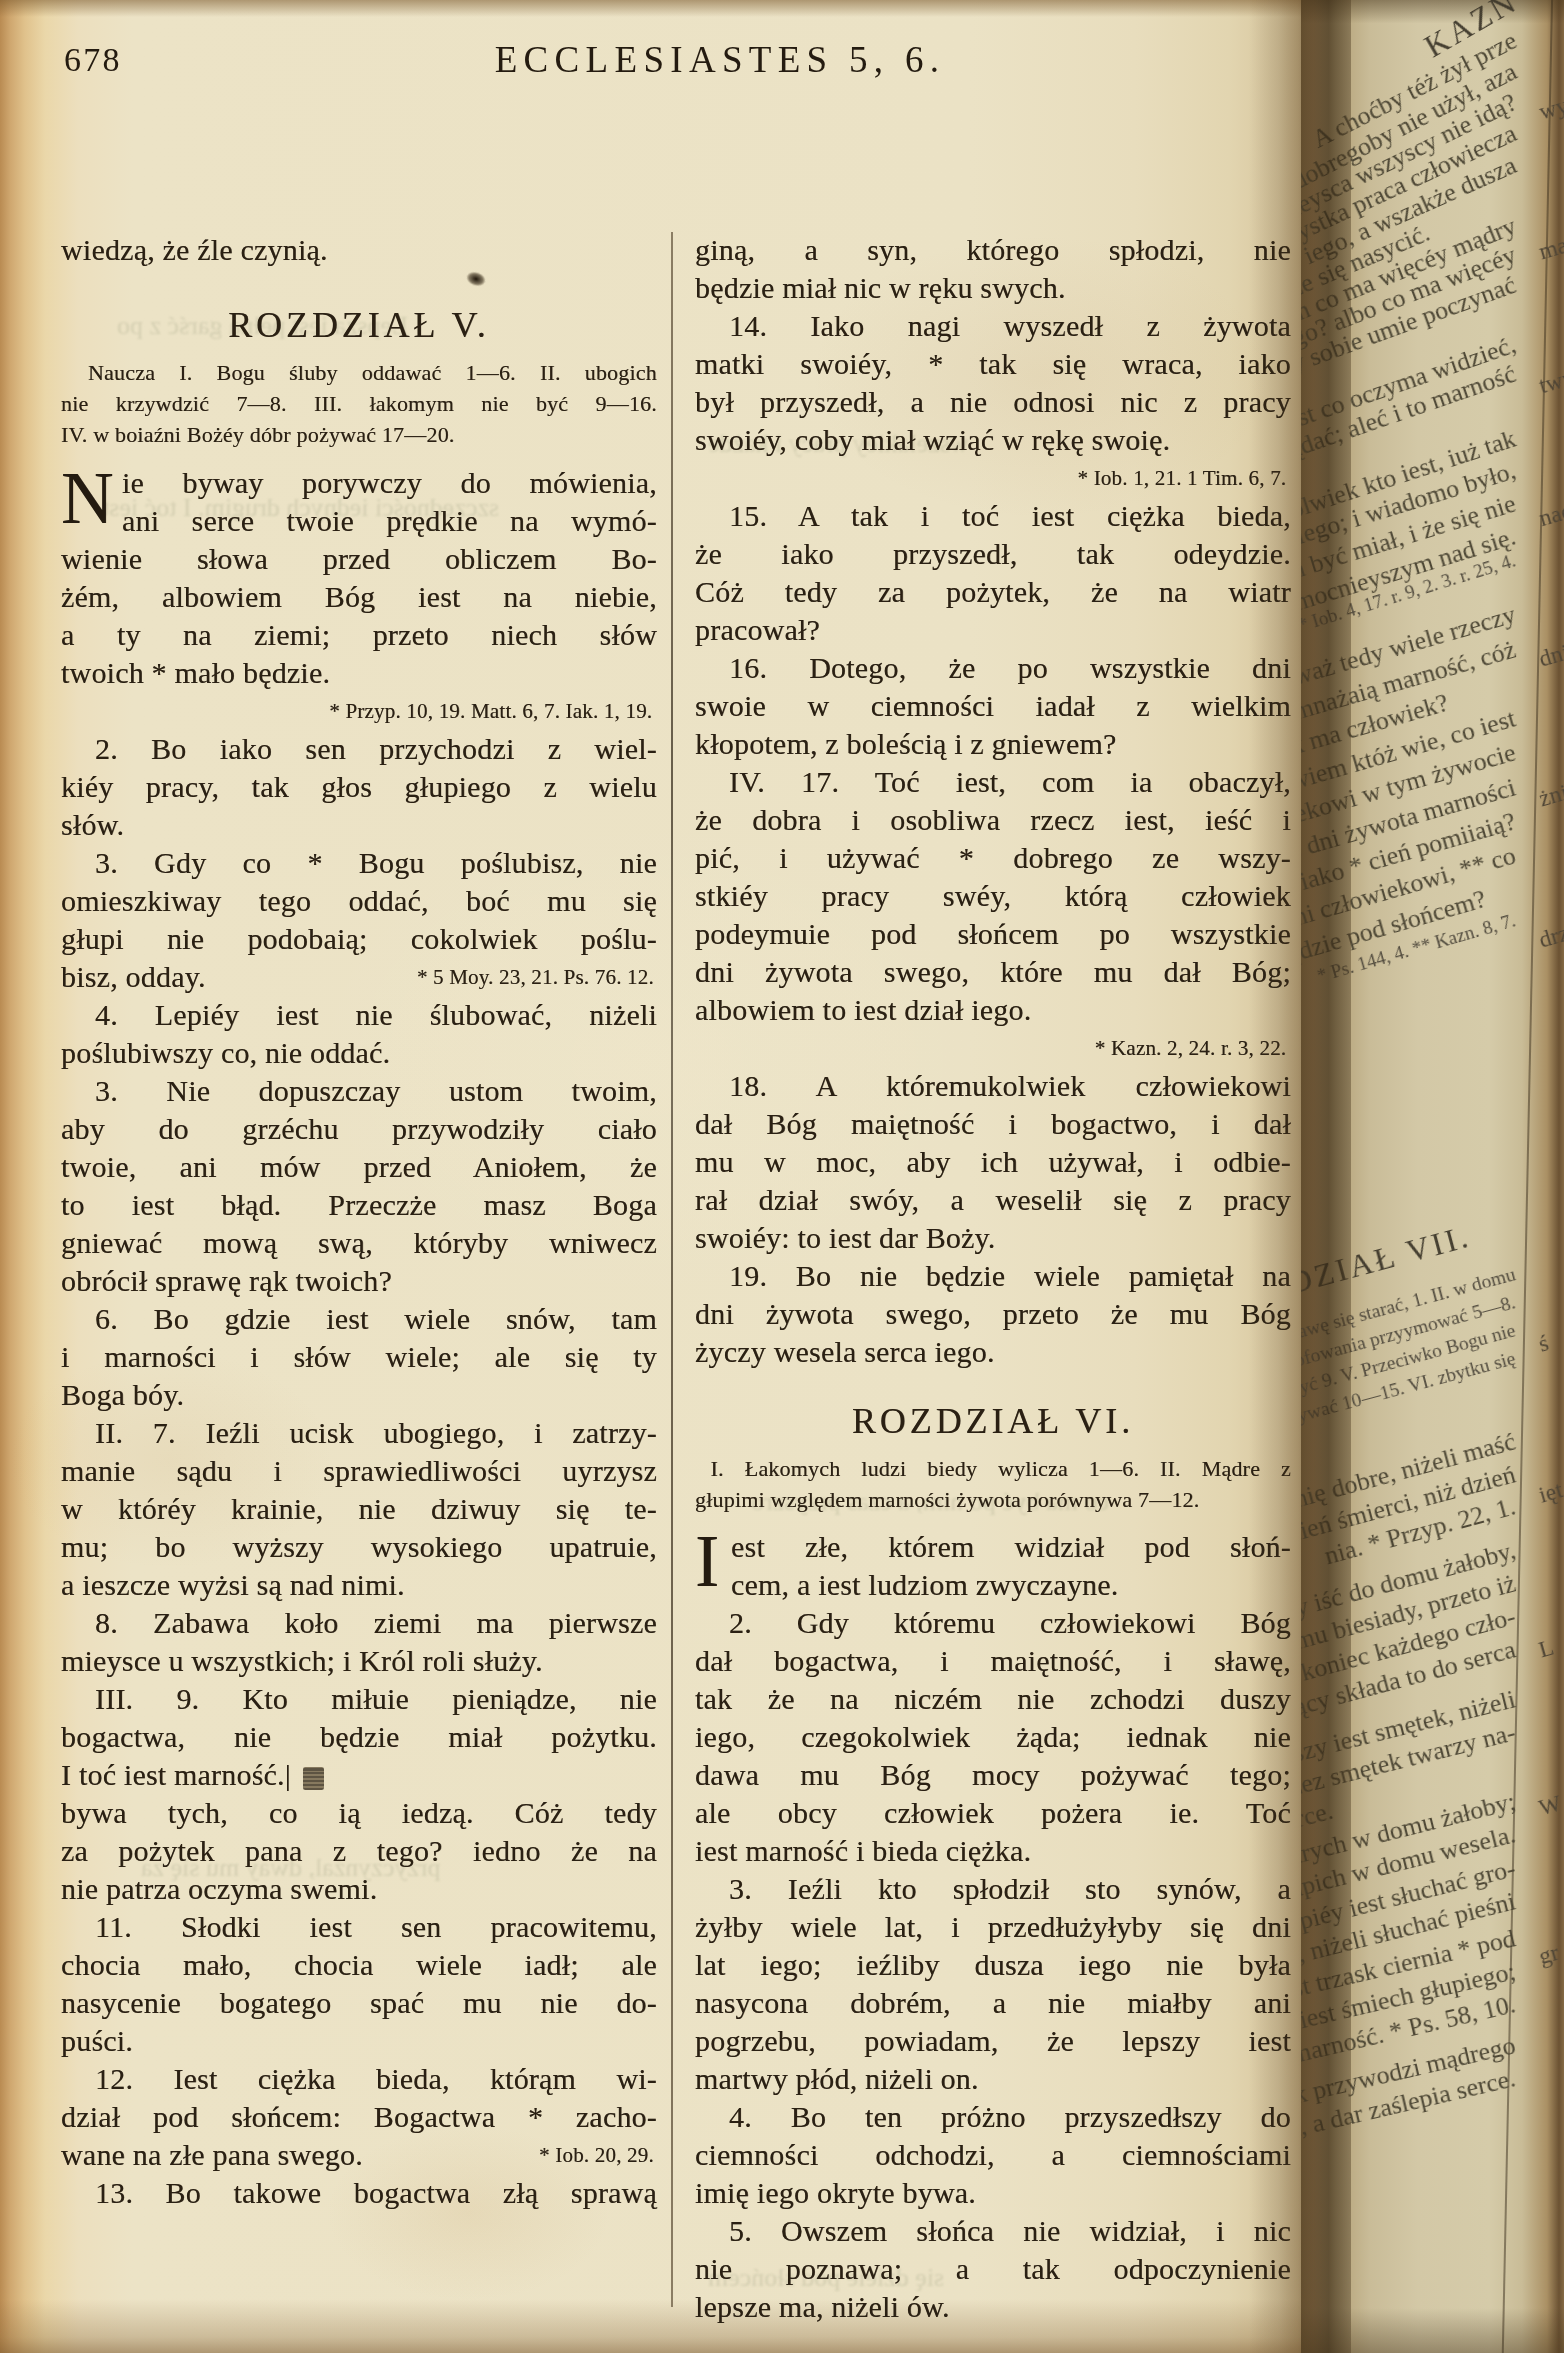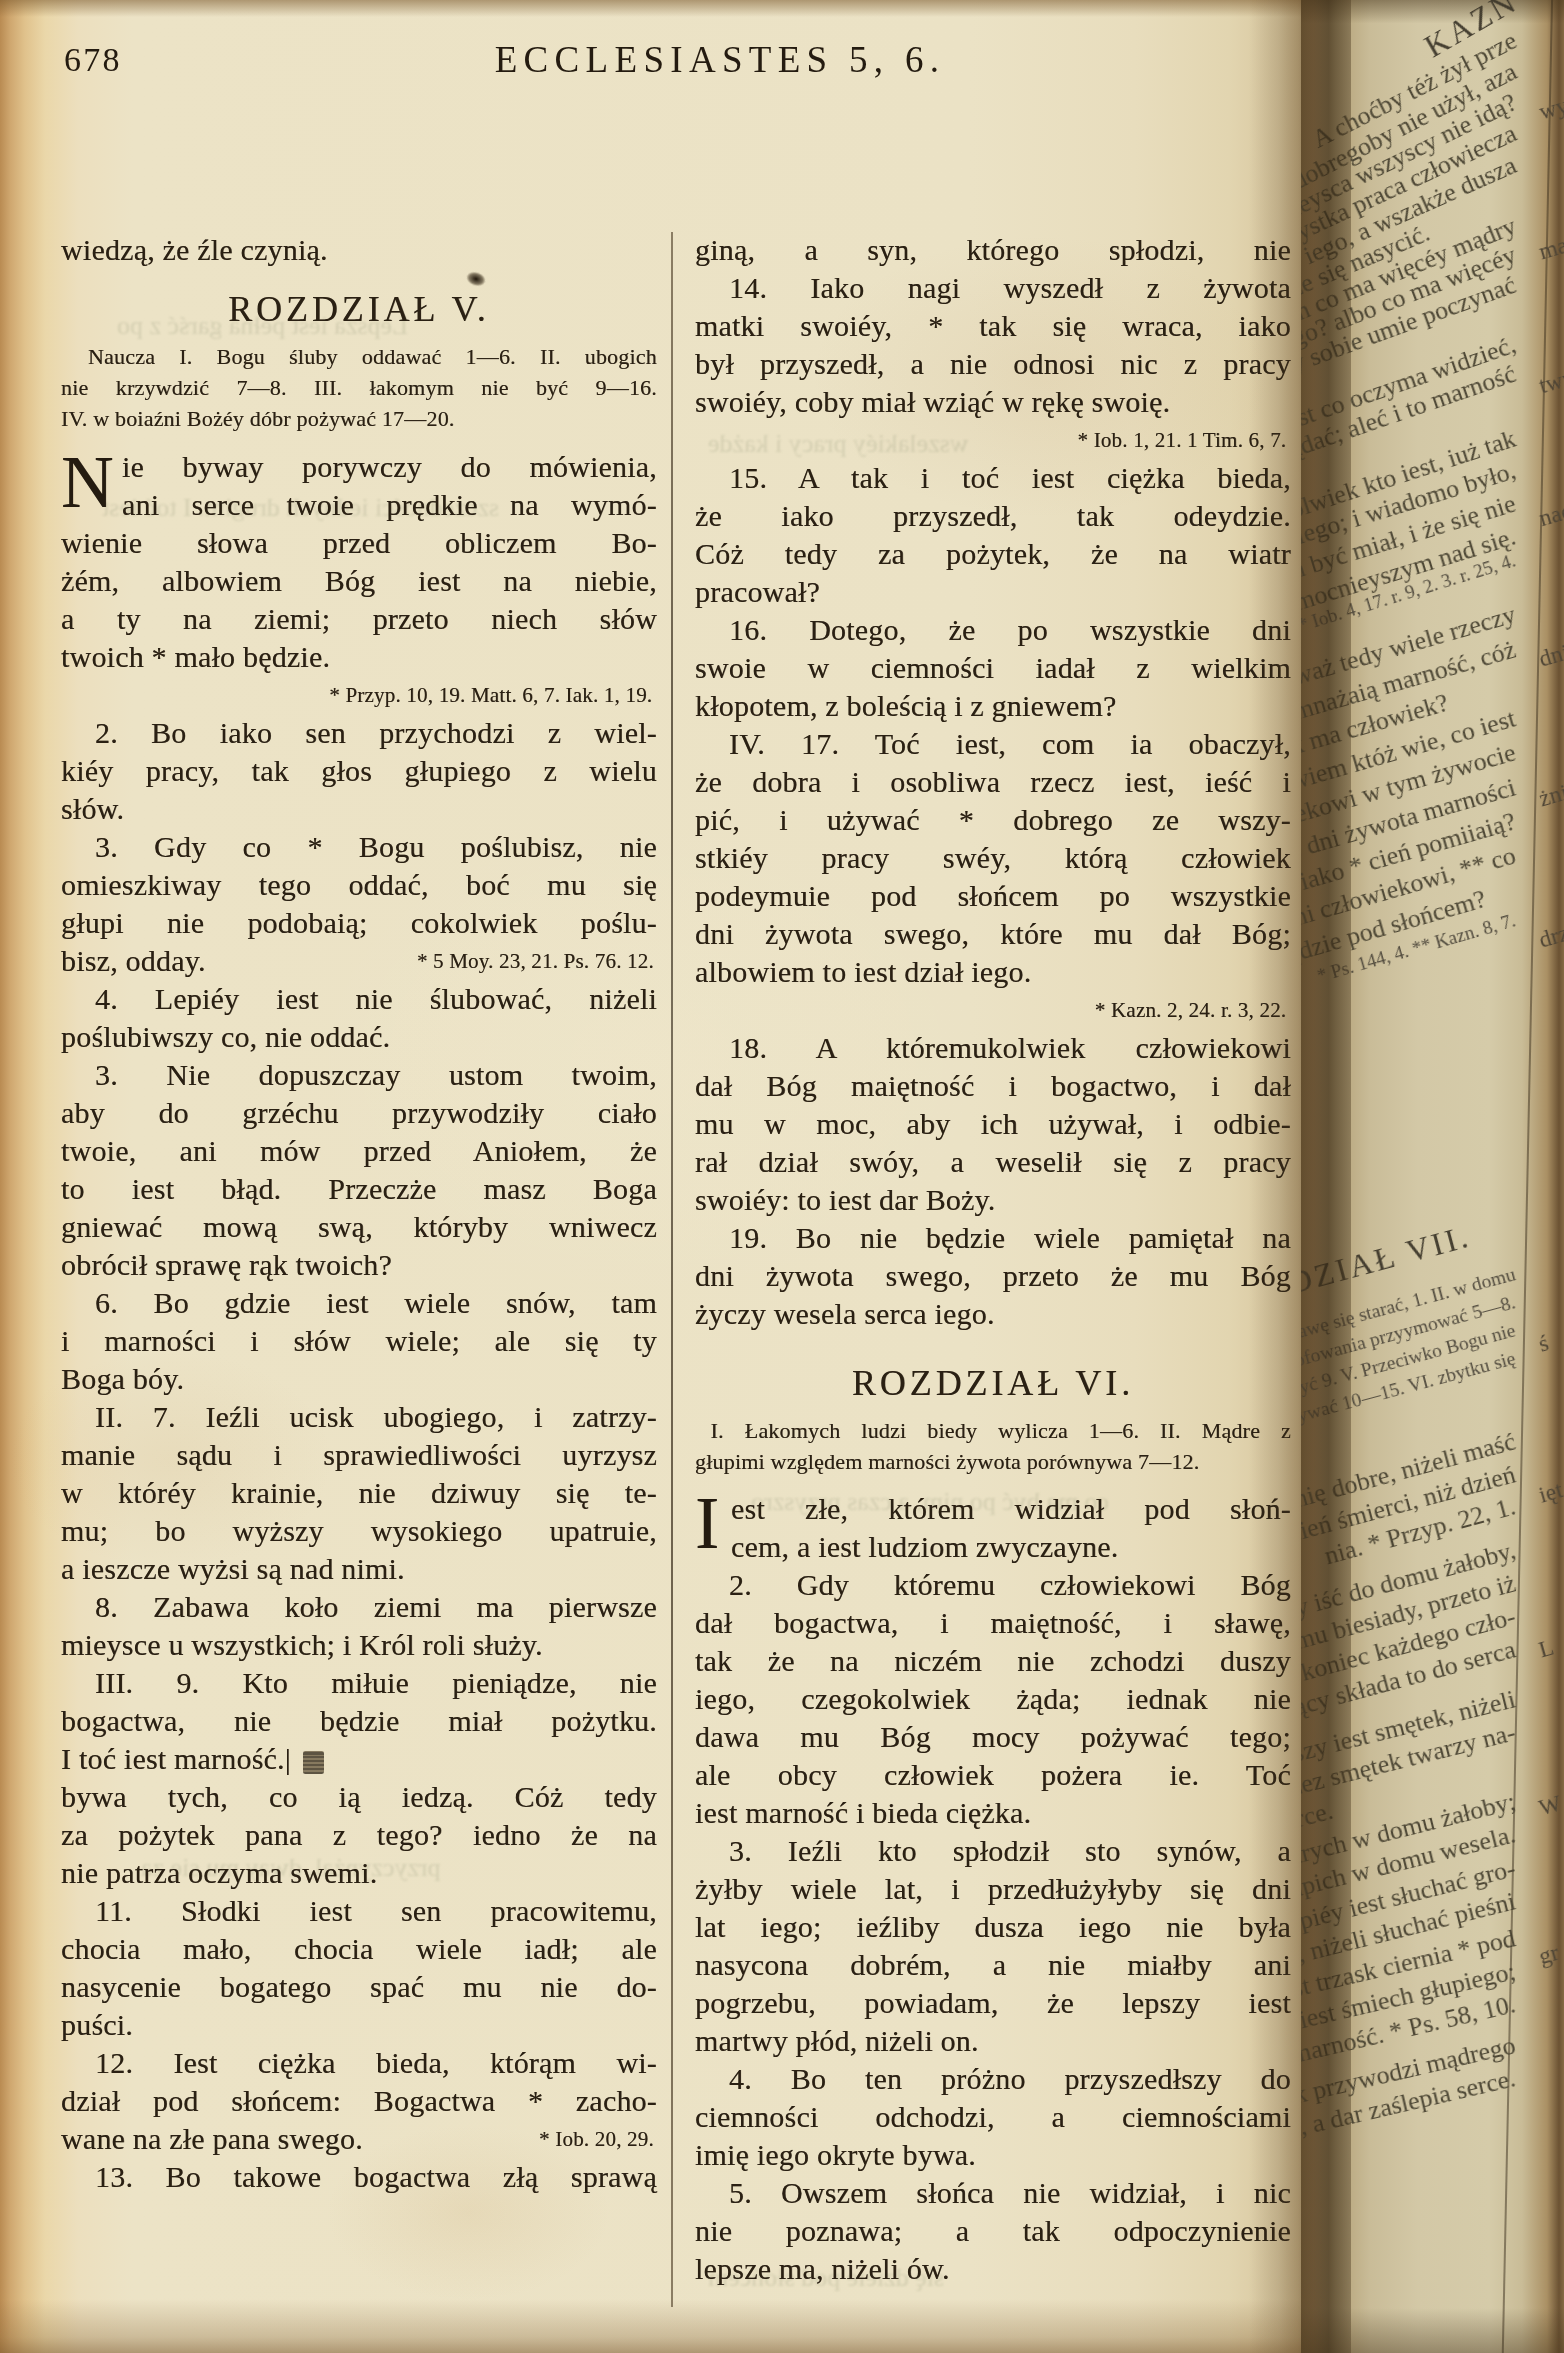--- a/index.html
+++ b/index.html
@@ -75,21 +75,21 @@
     <div id="ghosts">
         <div class="ghost" style="left: 117px; top: 311px;">Lepsza iest pełna garść z po</div>
         <div class="ghost" style="left: 102px; top: 493px;">szczedności iednych drugim.  I toć iest</div>
         <div class="ghost" style="left: 708px; top: 429px;">wszelakiéy pracy i każde</div>
         <div class="ghost" style="left: 751px; top: 1487px;">co ma być po nim, a czas przyszro</div>
         <div class="ghost" style="left: 708px; top: 2263px;">się dzieie pod słońcem</div>
         <div class="ghost" style="left: 141px; top: 1853px;">przyczynżal, dway mu się za</div>
       </div>
     <div id="col-left" class="col">
         <div class="ln">wiedzą, że źle czynią.</div>
-        <div class="ln h" style="margin-top: 18px;">ROZDZIAŁ V.</div>
+        <div class="ln h" style="margin-top: 34px;">ROZDZIAŁ V.</div>
         <div class="ln s j" style="padding-left: 27px; margin-top: 9.4px;">Naucza I. Bogu śluby oddawać 1—6. II. ubogich</div>
         <div class="ln s j">nie krzywdzić 7—8. III. łakomym nie być 9—16.</div>
         <div class="ln s">IV. w boiaźni Bożéy dóbr pożywać 17—20.</div>
         <div class="ln j" style="padding-left: 61px; margin-top: 14px;"><span class="dc">N</span>ie byway porywczy do mówienia,</div>
         <div class="ln j" style="padding-left: 61px;">ani serce twoie prędkie na wymó-</div>
         <div class="ln j">wienie słowa przed obliczem Bo-</div>
         <div class="ln j">żém, albowiem Bóg iest na niebie,</div>
         <div class="ln j">a ty na ziemi; przeto niech słów</div>
         <div class="ln">twoich * mało będzie.</div>
         <div class="ln f">* Przyp. 10, 19.  Matt. 6, 7.  Iak. 1, 19.</div>
@@ -134,20 +134,21 @@
         <div class="ln j" style="padding-left: 34px;">12. Iest ciężka bieda, którąm wi-</div>
         <div class="ln j">dział pod słońcem: Bogactwa * zacho-</div>
         <div class="ln hr">
           <span>wane na złe pana swego.</span>
           <span class="rp">* Iob. 20, 29.</span>
         </div>
         <div class="ln j" style="padding-left: 34px;">13. Bo takowe bogactwa złą sprawą</div>
       </div>
     <div id="col-right" class="col">
         <div class="ln j">giną, a syn, którego spłodzi, nie</div>
+        <div class="ln">będzie miał nic w ręku swych.</div>
         <div class="ln j" style="padding-left: 34px;">14. Iako nagi wyszedł z żywota</div>
         <div class="ln j">matki swoiéy, * tak się wraca, iako</div>
         <div class="ln j">był przyszedł, a nie odnosi nic z pracy</div>
         <div class="ln">swoiéy, coby miał wziąć w rękę swoię.</div>
         <div class="ln f">* Iob. 1, 21.   1 Tim. 6, 7.</div>
         <div class="ln j" style="padding-left: 34px;">15. A tak i toć iest ciężka bieda,</div>
         <div class="ln j">że iako przyszedł, tak odeydzie.</div>
         <div class="ln j">Cóż tedy za pożytek, że na wiatr</div>
         <div class="ln">pracował?</div>
         <div class="ln j" style="padding-left: 34px;">16. Dotego, że po wszystkie dni</div>

